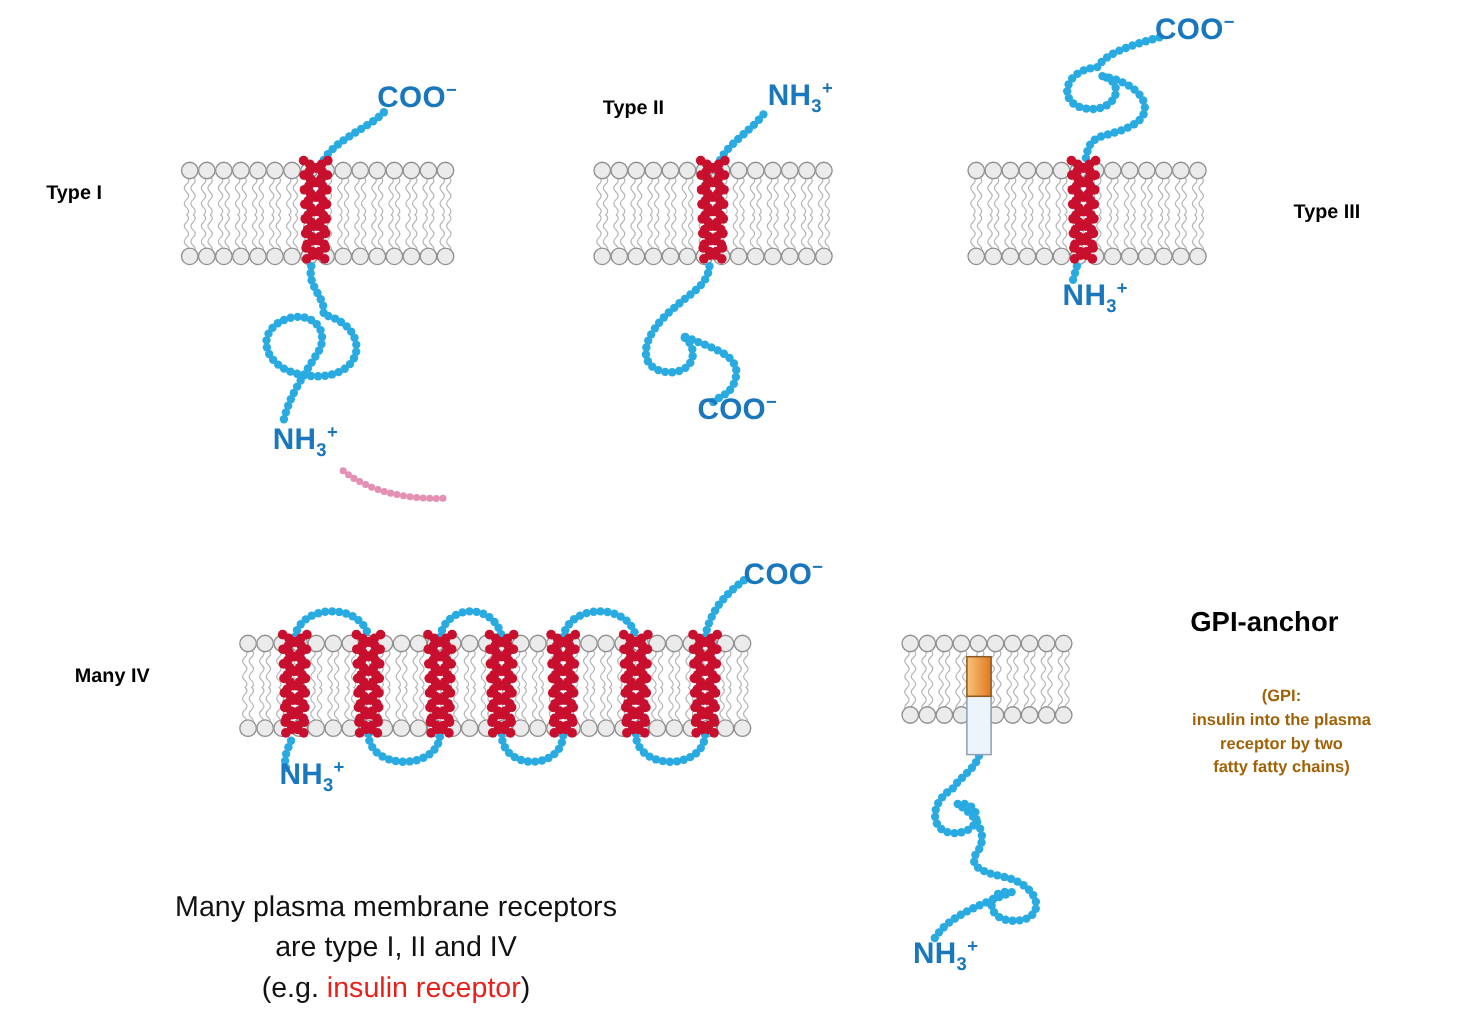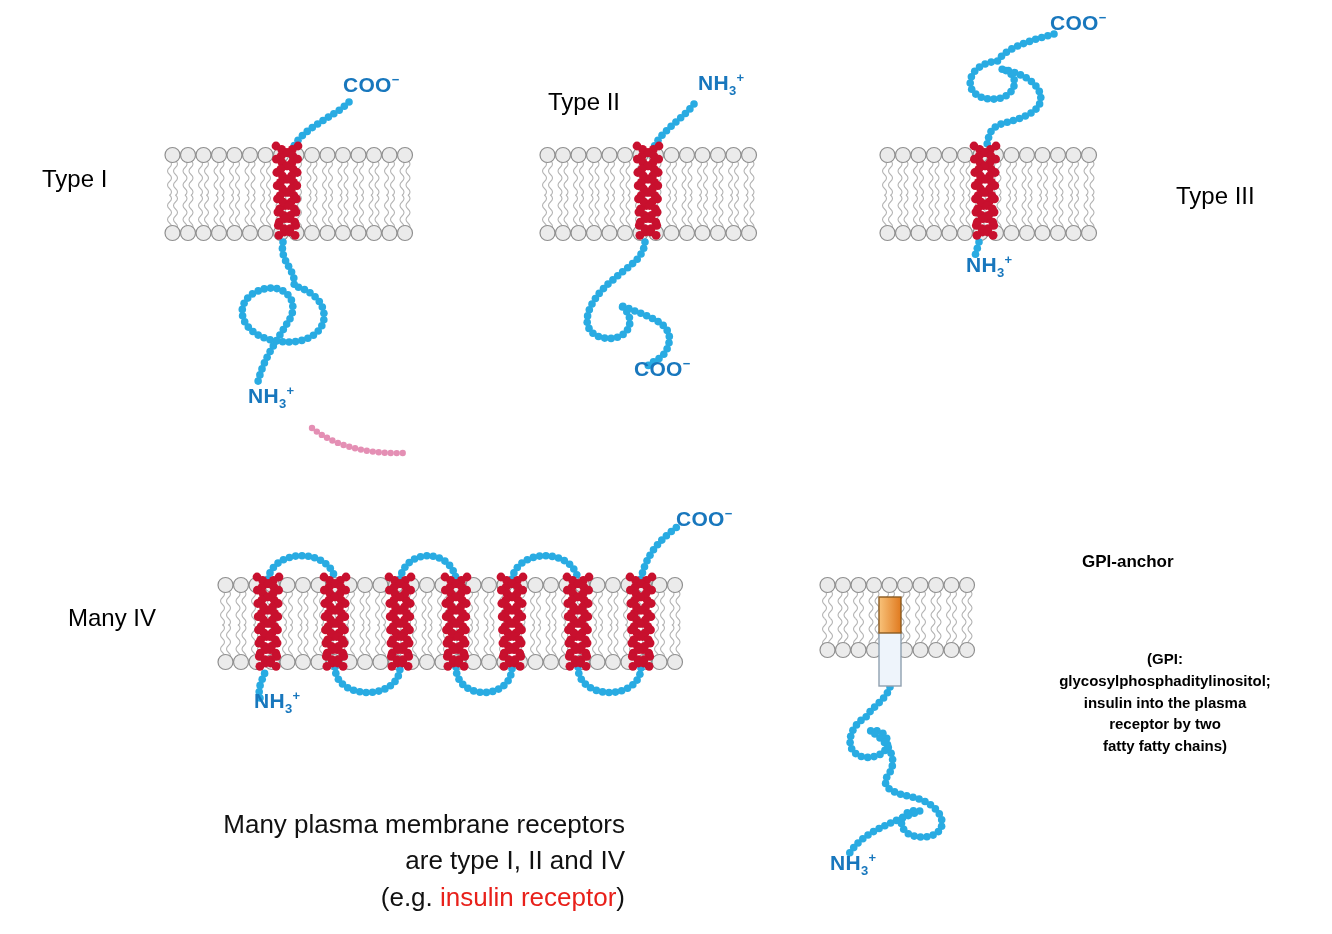--- a/index.html
+++ b/index.html
@@ -1,25 +1,25 @@
 <!DOCTYPE html>
 <html><head>
 <meta charset="utf-8">
 <style>
   *{margin:0;padding:0;box-sizing:border-box}
   html,body{background:#fff}
   body{font-family:"Liberation Sans",sans-serif;}
   .stage{position:relative;width:1332px;height:934px;background:#fff;overflow:hidden}
   svg.layer{position:absolute;left:0;top:0}
-  .type-label{position:absolute;font-size:24px;font-weight:normal;color:#000;white-space:nowrap}
-  .chem{position:absolute;font-size:21px;font-weight:bold;color:#1877bd;white-space:nowrap;letter-spacing:.3px}
+  .type-label{position:absolute;font-size:18px;font-weight:bold;color:#000;white-space:nowrap}
+  .chem{position:absolute;font-size:27px;font-weight:bold;color:#1877bd;white-space:nowrap;letter-spacing:.3px}
   .chem sup,.chem sub{font-size:.62em}
-  .gpi-title{position:absolute;left:1082px;top:552px;font-size:17px;font-weight:bold;color:#000;white-space:nowrap}
-  .gpi-note{position:absolute;left:1022px;top:648px;width:286px;text-align:center;font-size:15px;font-weight:bold;line-height:1.45;color:#000000}
-  .caption{position:absolute;left:95px;top:806px;width:530px;text-align:right;font-size:26px;color:#111;line-height:1.4}
+  .gpi-title{position:absolute;left:1082px;top:552px;font-size:25px;font-weight:bold;color:#000;white-space:nowrap}
+  .gpi-note{position:absolute;left:1022px;top:622px;width:286px;text-align:center;font-size:15px;font-weight:bold;line-height:1.45;color:#a16207}
+  .caption{position:absolute;left:95px;top:806px;width:530px;text-align:center;font-size:26px;color:#111;line-height:1.4}
   .caption .red{color:#e8201a}
 </style>
 </head>
 <body>
 
 <div class="stage">
 
   <svg id="diagram" class="layer" width="1332" height="934" viewBox="0 0 1332 934">
     <defs>
       <linearGradient id="anchorGrad" x1="0" y1="0" x2="1" y2="0">
@@ -1634,21 +1634,20 @@
   <div class="chem" style="left:1050px;top:10px"><span>COO</span><sup>−</sup></div>
   <div class="chem" style="left:966px;top:252px"><span>NH</span><sub>3</sub><sup>+</sup></div>
 
   <div class="chem" style="left:676px;top:506px"><span>COO</span><sup>−</sup></div>
   <div class="chem" style="left:254px;top:688px"><span>NH</span><sub>3</sub><sup>+</sup></div>
 
   <div class="chem" style="left:830px;top:850px"><span>NH</span><sub>3</sub><sup>+</sup></div>
 
   <div class="gpi-note">
     <div>(GPI:</div>
-    <div>glycosylphosphaditylinositol;</div>
     <div>insulin into the plasma</div>
     <div>receptor by two</div>
     <div>fatty fatty chains)</div>
   </div>
 
   <div class="caption">
     <div>Many plasma membrane receptors</div>
     <div>are type I, II and IV</div>
     <div><span>(e.g. </span><span class="red">insulin receptor</span><span>)</span></div>
   </div>

